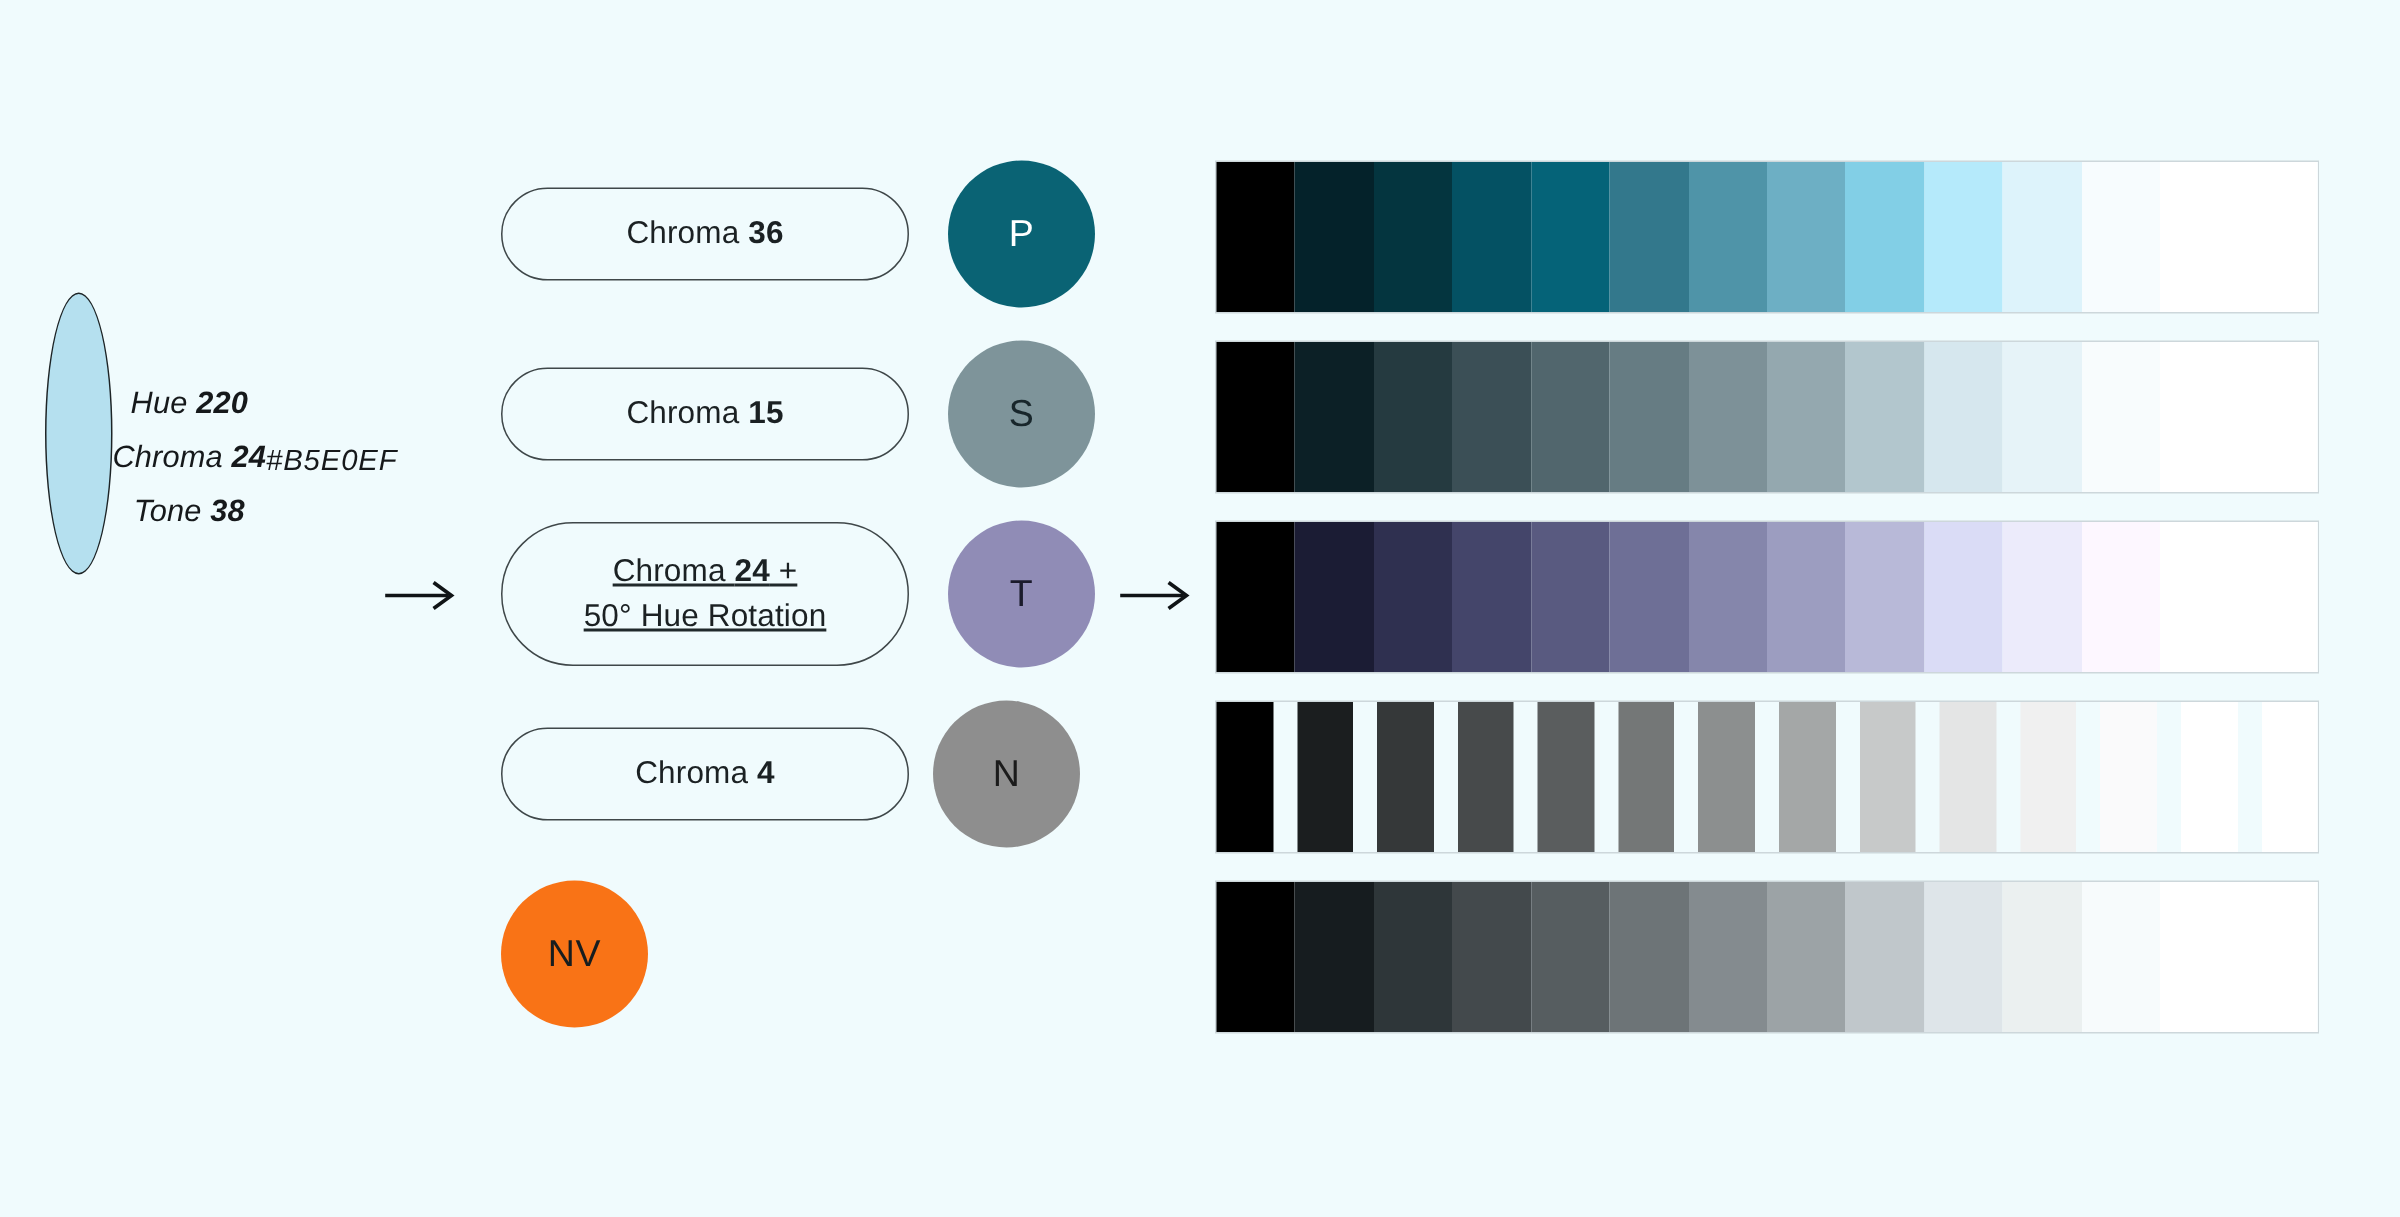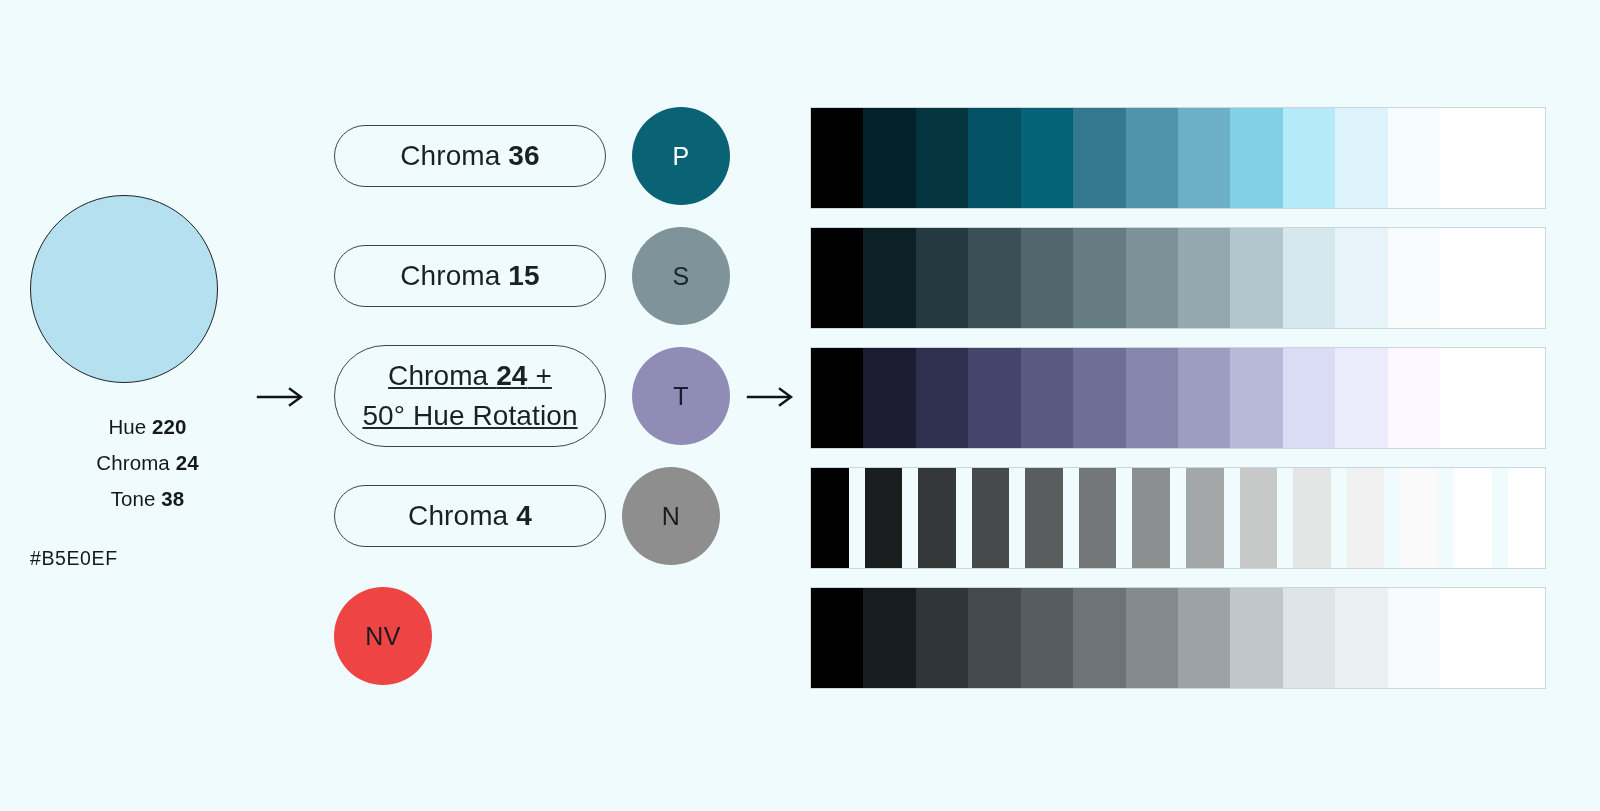--- a/index.html
+++ b/index.html
@@ -23,21 +23,23 @@
     inset: 0;
   }
 
   
   .source-col {
     position: absolute;
     left: 30px;
     top: 195px;
     width: 235px;
     display: flex;
-    flex-direction: column;
+    flex-direction: row;
+    align-items: center;
+    font-style: italic;
   }
 
   .source-circle {
     width: 188px;
     height: 188px;
     border-radius: 50%;
     border: 1.6px solid #1d2426;
   }
 
   .source-specs {
@@ -100,21 +102,21 @@
     background: transparent;
     display: flex;
     align-items: center;
     justify-content: center;
     padding: 10px 16px;
     text-align: center;
   }
   .pill.tall { min-height: 96px; text-decoration: underline; }
 
   .pill-text {
-    font-size: 28px;
+    font-size: 21px;
     line-height: 1.42;
     color: #1b2123;
     letter-spacing: .1px;
   }
   .pill-text b { font-weight: 700; }
 
   .role-circle {
     width: 98px;
     height: 98px;
     border-radius: 50%;
@@ -220,21 +222,21 @@
       </div>
       <div class="role-row r3">
         <div class="pill">
           <div class="pill-text"><span>Chroma </span><b>4</b></div>
         </div>
         <div class="role-circle" style="background: rgb(142, 142, 142); color: rgb(27, 27, 27);">
           <span>N</span>
         </div>
       </div>
       <div class="role-row r4">
-        <div class="role-circle" style="background: #ef4444; color: rgb(23, 29, 31); text-align: center;">
+        <div class="role-circle" style="background: #f97316; color: rgb(23, 29, 31); text-align: center;">
           <span>NV</span>
         </div>
       </div>
     </div>
 
   <div class="ramps" id="ramps">
       <div class="ramp r0">
         <div class="swatch" style="background: rgb(0, 0, 0);"></div>
         <div class="swatch" style="background: rgb(4, 34, 42);"></div>
         <div class="swatch" style="background: rgb(4, 53, 63);"></div>

